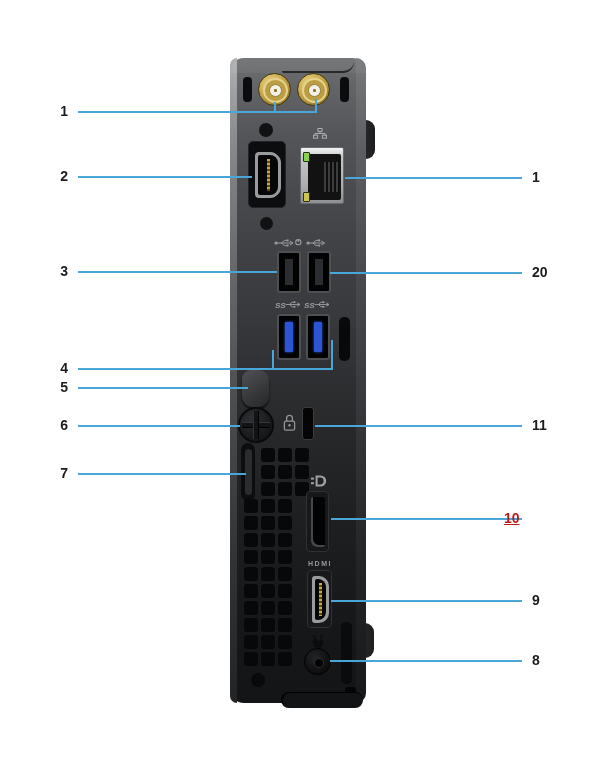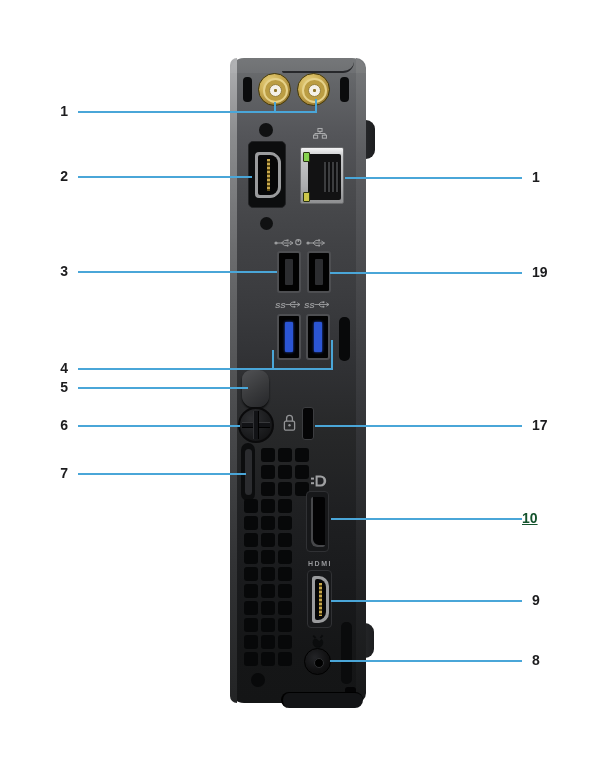--- a/index.html
+++ b/index.html
@@ -343,21 +343,21 @@
       <div class="callout-number num-left" style="top: 378px; left: 44px; color: rgb(28, 28, 30);">5</div>
       <div class="callout-line" style="left: 78px; top: 425px; width: 162px; background: rgb(74, 166, 216);"></div>
       <div class="callout-number num-left" style="top: 416px; left: 44px; color: rgb(28, 28, 30);">6</div>
       <div class="callout-line" style="left: 78px; top: 473px; width: 168px; background: rgb(74, 166, 216);"></div>
       <div class="callout-number num-left" style="top: 464px; left: 44px; color: rgb(28, 28, 30);">7</div>
       <div class="callout-line" style="left: 330px; top: 660px; width: 192px; background: rgb(74, 166, 216);"></div>
       <div class="callout-number num-right" style="top: 651px; left: 532px; color: rgb(28, 28, 30);">8</div>
       <div class="callout-line" style="left: 331px; top: 600px; width: 191px; background: rgb(74, 166, 216);"></div>
       <div class="callout-number num-right" style="top: 591px; left: 532px; color: rgb(28, 28, 30);">9</div>
       <div class="callout-line" style="left: 331px; top: 518px; width: 191px; background: rgb(74, 166, 216);"></div>
-      <div class="callout-number num-right" style="top: 509px; left: 522px; color: #14532d; text-decoration: underline;">10</div>
+      <div class="callout-number num-right" style="top: 509px; left: 504px; color: #b91c1c; text-decoration: underline;">10</div>
       <div class="callout-line" style="left: 315px; top: 425px; width: 207px; background: rgb(74, 166, 216);"></div>
-      <div class="callout-number num-right" style="top: 416px; left: 532px; color: rgb(28, 28, 30);">17</div>
+      <div class="callout-number num-right" style="top: 416px; left: 532px; color: rgb(28, 28, 30);">11</div>
       <div class="callout-line" style="left: 330px; top: 272px; width: 192px; background: rgb(74, 166, 216);"></div>
-      <div class="callout-number num-right" style="top: 263px; left: 532px; color: rgb(28, 28, 30);">19</div>
+      <div class="callout-number num-right" style="top: 263px; left: 532px; color: rgb(28, 28, 30);">20</div>
       <div class="callout-line" style="left: 345px; top: 177px; width: 177px; background: rgb(74, 166, 216);"></div>
       <div class="callout-number num-right" style="top: 168px; left: 532px; color: rgb(28, 28, 30);">1</div>
     </div>
 </div>
 
 </body></html>

